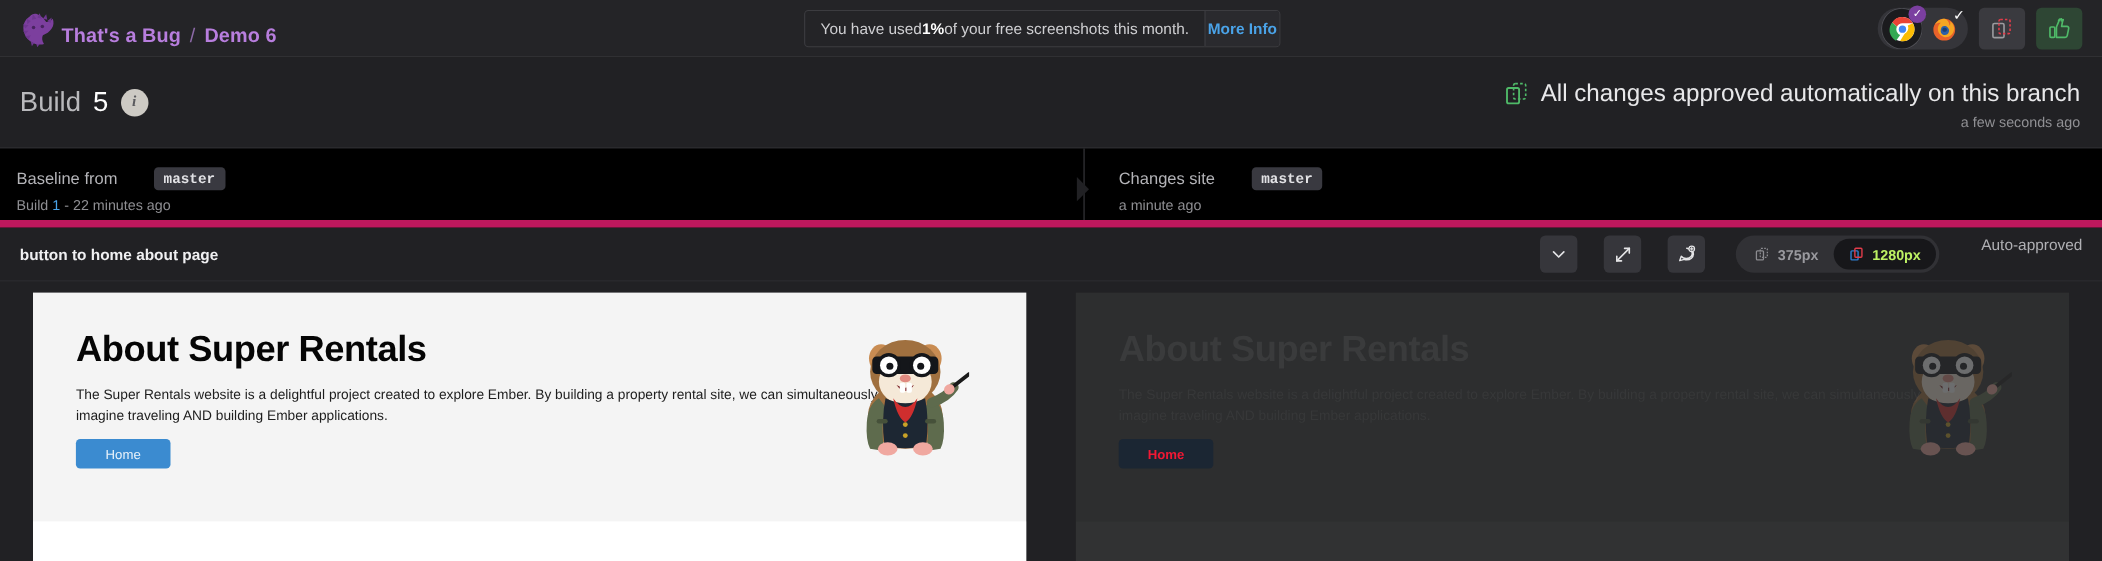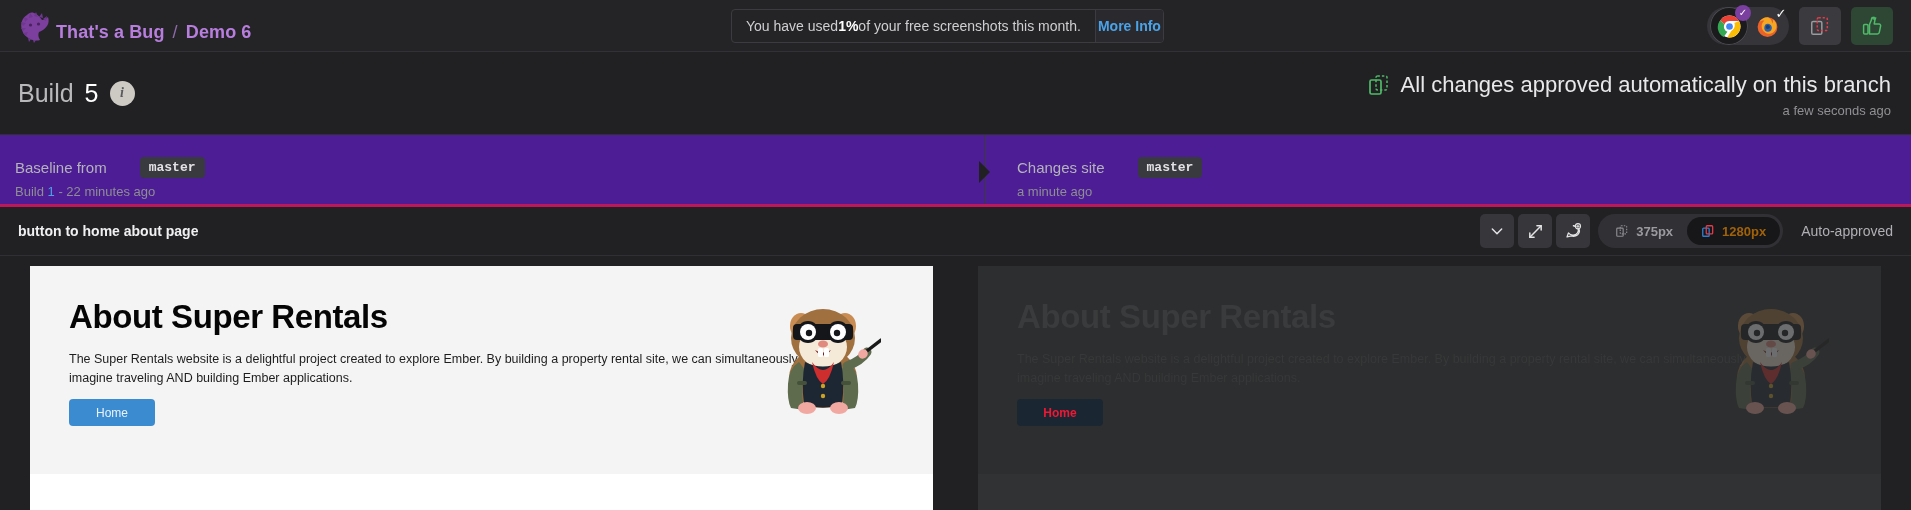--- a/index.html
+++ b/index.html
@@ -119,24 +119,23 @@
     font-size: 22px; color: #e8e8ea; white-space: nowrap;
   }
   .approve-time {
     font-size: 13px; color: #909094; margin-top: 5px;
   }
 
   
   .compare-row {
     position: relative;
     height: 72px;
-    background: #4c1d95;
-    border-bottom: 3px solid #be185d;
+    background: #000000;
+    border-bottom: 7px solid #be185d;
     display: flex;
-    align-items: center;
   }
   .compare-col { position: relative; padding: 17px 0 0 15px; }
   .compare-col.left  { width: 985px; }
   .compare-col.right { flex: 1; padding-left: 32px; }
   .compare-label {
     display: flex; align-items: center; gap: 9px;
     font-size: 15px; color: #b4b4b8;
   }
   .branch-tag {
     background: #393940; color: #e2e2e5;
@@ -176,40 +175,40 @@
     background: #212124;
     border-bottom: 1px solid #303034;
     display: flex; align-items: center;
   }
   .snap-name {
     padding-left: 18px;
     font-size: 14px; font-weight: bold; color: #f0f0f2;
   }
   .toolbar-right {
     position: absolute; right: 18px; top: 7px;
-    display: flex; align-items: center; gap: 4px;
+    display: flex; align-items: flex-start; gap: 24px;
   }
   .tb-btn {
     width: 34px; height: 34px; border-radius: 5px;
     background: #36363b;
     display: flex; align-items: center; justify-content: center;
     cursor: pointer;
   }
   .width-pill {
     display: flex; align-items: center;
     background: #313135; border-radius: 18px;
     height: 34px; padding: 3px; margin-left: 4px;
   }
   .width-opt {
     display: flex; align-items: center; gap: 7px;
     height: 28px; padding: 0 14px; border-radius: 15px;
     font-size: 13px; font-weight: bold; color: #9a9a9f;
     cursor: pointer; white-space: nowrap;
   }
-  .width-opt.active { background: #17171a; color: #a16207; }
+  .width-opt.active { background: #17171a; color: #bef264; }
   .auto-approved {
     font-size: 14px; color: #b0b0b4;
     margin-left: 14px; white-space: nowrap;
   }
 
   
   .snap-area {
     position: relative;
     height: 254px;
     background: #212124;

